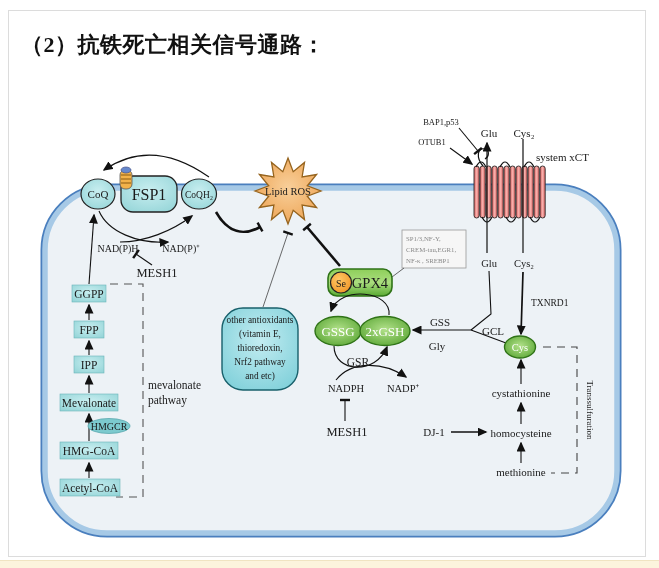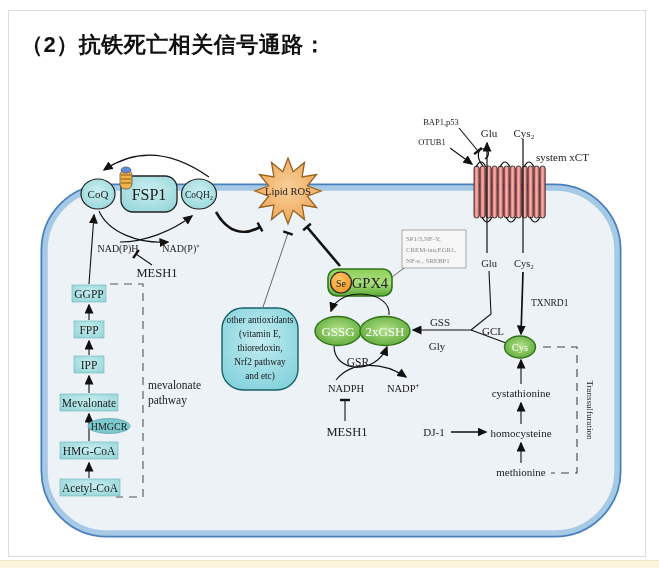--- a/index.html
+++ b/index.html
@@ -10,21 +10,21 @@
   .card{
     position:absolute;left:8px;top:10px;width:638px;height:547px;
     background:#ffffff;border:1px solid #dcdcdc;box-sizing:border-box;
   }
   .bottom-strip{
     position:absolute;left:0;top:560px;width:659px;height:8px;
     background:#fcf4dd;border-top:1px solid #f0e4c2;
   }
   .page-title{
     position:absolute;left:21px;top:30px;z-index:5;
-    font-family:Liberation Sans, sans-serif;
+    font-family:Liberation Serif, serif;
     font-weight:bold;font-size:22px;color:#111;letter-spacing:0.5px;
     white-space:nowrap;
   }
   svg{position:absolute;left:0;top:0;z-index:2;}
   svg text{font-family:"Liberation Serif",serif;fill:#1a1a1a;}
   .lbl{fill:#1a1a1a;}
   .white-lbl{fill:#ffffff;}
   .gray-lbl{fill:#8a8a8a;}
 </style>
 </head>

